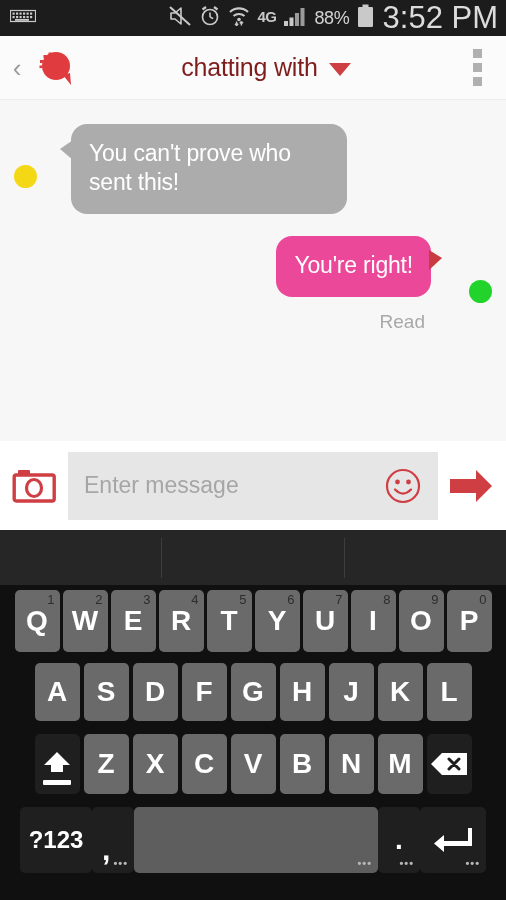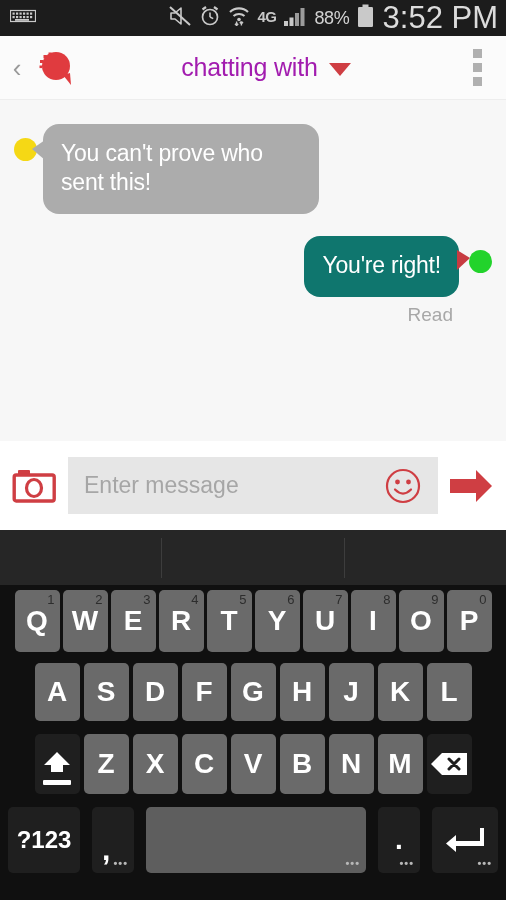--- a/index.html
+++ b/index.html
@@ -35,69 +35,69 @@
     border-bottom:1px solid #ededed;
   }
   .back-chev {
     width:26px; text-align:center; color:#9a9a9a;
     font-size:26px; line-height:1; margin-left:4px; cursor:pointer;
   }
   .logo { width:46px; height:44px; margin-left:2px; position:relative; }
   .title-wrap {
     flex:1; display:flex; align-items:center; justify-content:center; gap:11px;
   }
-  .title-text { font-size:25px; color:#a21caf; letter-spacing:-0.2px; }
+  .title-text { font-size:25px; color:#7f1d1d; letter-spacing:-0.2px; }
   .caret { width:0; height:0; border-left:11px solid transparent;
            border-right:11px solid transparent; border-top:13px solid #cf3e43;
            margin-top:4px; cursor:pointer; }
   .kebab { width:46px; display:flex; flex-direction:column; align-items:center;
            gap:5px; cursor:pointer; margin-right:6px; }
   .kebab i { display:block; width:9px; height:9px; background:#b0b0b0; }
 
   
   .chat {
     position:absolute; top:100px; left:0; width:506px; height:341px;
     background:#f7f7f7; padding-top:24px;
   }
-  .row { display:flex; align-items:flex-start; padding:0 14px; }
+  .row { display:flex; align-items:center; padding:0 14px;gap:28px; }
   .row.in  { justify-content:flex-start; }
   .row.out { justify-content:flex-end; }
   .dot { width:23px; height:23px; border-radius:50%; flex:none; margin-top:14px; }
   .dot.yellow { background:#f5d815; margin-right:6px; }
   .dot.green  { background:#22d32b; margin-left:10px; }
 
   .bubble {
     position:relative; max-width:276px; border-radius:16px;
     padding:15px 18px 17px 18px; color:#fff; font-size:23px; line-height:29px;
     letter-spacing:-0.2px; cursor:pointer;
   }
   .bubble.gray { background:#acacac; }
-  .bubble.red  { background:#0f766e; }
+  .bubble.red  { background:#ec4899; }
   .bubble.gray::after {
     content:""; position:absolute; left:-11px; top:16px;
     border-top:9px solid transparent; border-bottom:11px solid transparent;
     border-right:13px solid #acacac;
   }
   .bubble.red::after {
     content:""; position:absolute; right:-11px; top:14px;
     border-top:8px solid transparent; border-bottom:12px solid transparent;
     border-left:13px solid #c73b41;
   }
   .out-col { display:flex; flex-direction:column; align-items:flex-end; }
   .pin-hint { color:#d0454a; font-size:19px; margin-top:11px; padding-right:6px; }
-  .read-txt { color:#a8a8a8; font-size:19px; margin-top:7px; padding-right:6px; }
+  .read-txt { color:#a8a8a8; font-size:19px; margin-top:14px; padding-right:6px; }
 
   
   .inputbar {
     position:absolute; top:441px; left:0; width:506px; height:89px;
     background:#fff; display:flex; align-items:center; padding:0 12px;
   }
   .cam { width:46px; height:38px; flex:none; cursor:pointer; }
   .msgfield {
-    flex:1; height:57px; background:#e6e6e6; margin-left:10px;
+    flex:1; height:68px; background:#e6e6e6; margin-left:10px;
     display:flex; align-items:center; padding:0 16px; position:relative;
   }
   .msgfield input {
     flex:1; border:none; outline:none; background:transparent;
     font-family:"Liberation Sans", sans-serif; font-size:23px; color:#3a3a3a;
   }
   .msgfield input::placeholder { color:#a6a6a6; }
   .emoji { width:38px; height:38px; flex:none; cursor:pointer; }
   .send { width:46px; height:40px; flex:none; margin-left:10px; cursor:pointer; }
 
@@ -109,21 +109,21 @@
   .suggest {
     height:55px; background:#262626; position:relative;
   }
   .suggest .divider {
     position:absolute; top:8px; width:1px; height:40px; background:#3d3d3d;
   }
   .krow { display:flex; justify-content:center; align-items:center; }
   .krow.r1 { height:72px; gap:3px; padding:0 2px; }
   .krow.r2 { height:70px; gap:4px; }
   .krow.r3 { height:74px; gap:4px; padding:0 8px; }
-  .krow.r4 { height:78px; gap:12px; padding:0 8px; }
+  .krow.r4 { height:78px; gap:0; padding:0 8px; }
 
   .key {
     position:relative; background:#6a6a6a; border-radius:5px;
     display:flex; align-items:center; justify-content:center;
     color:#fff; font-size:28px; font-weight:bold; cursor:pointer; flex:none;
   }
   .krow.r1 .key { width:45px; height:62px; }
   .krow.r2 .key { width:45px; height:58px; }
   .krow.r3 .key { width:45px; height:60px; }
   .key .sup {

